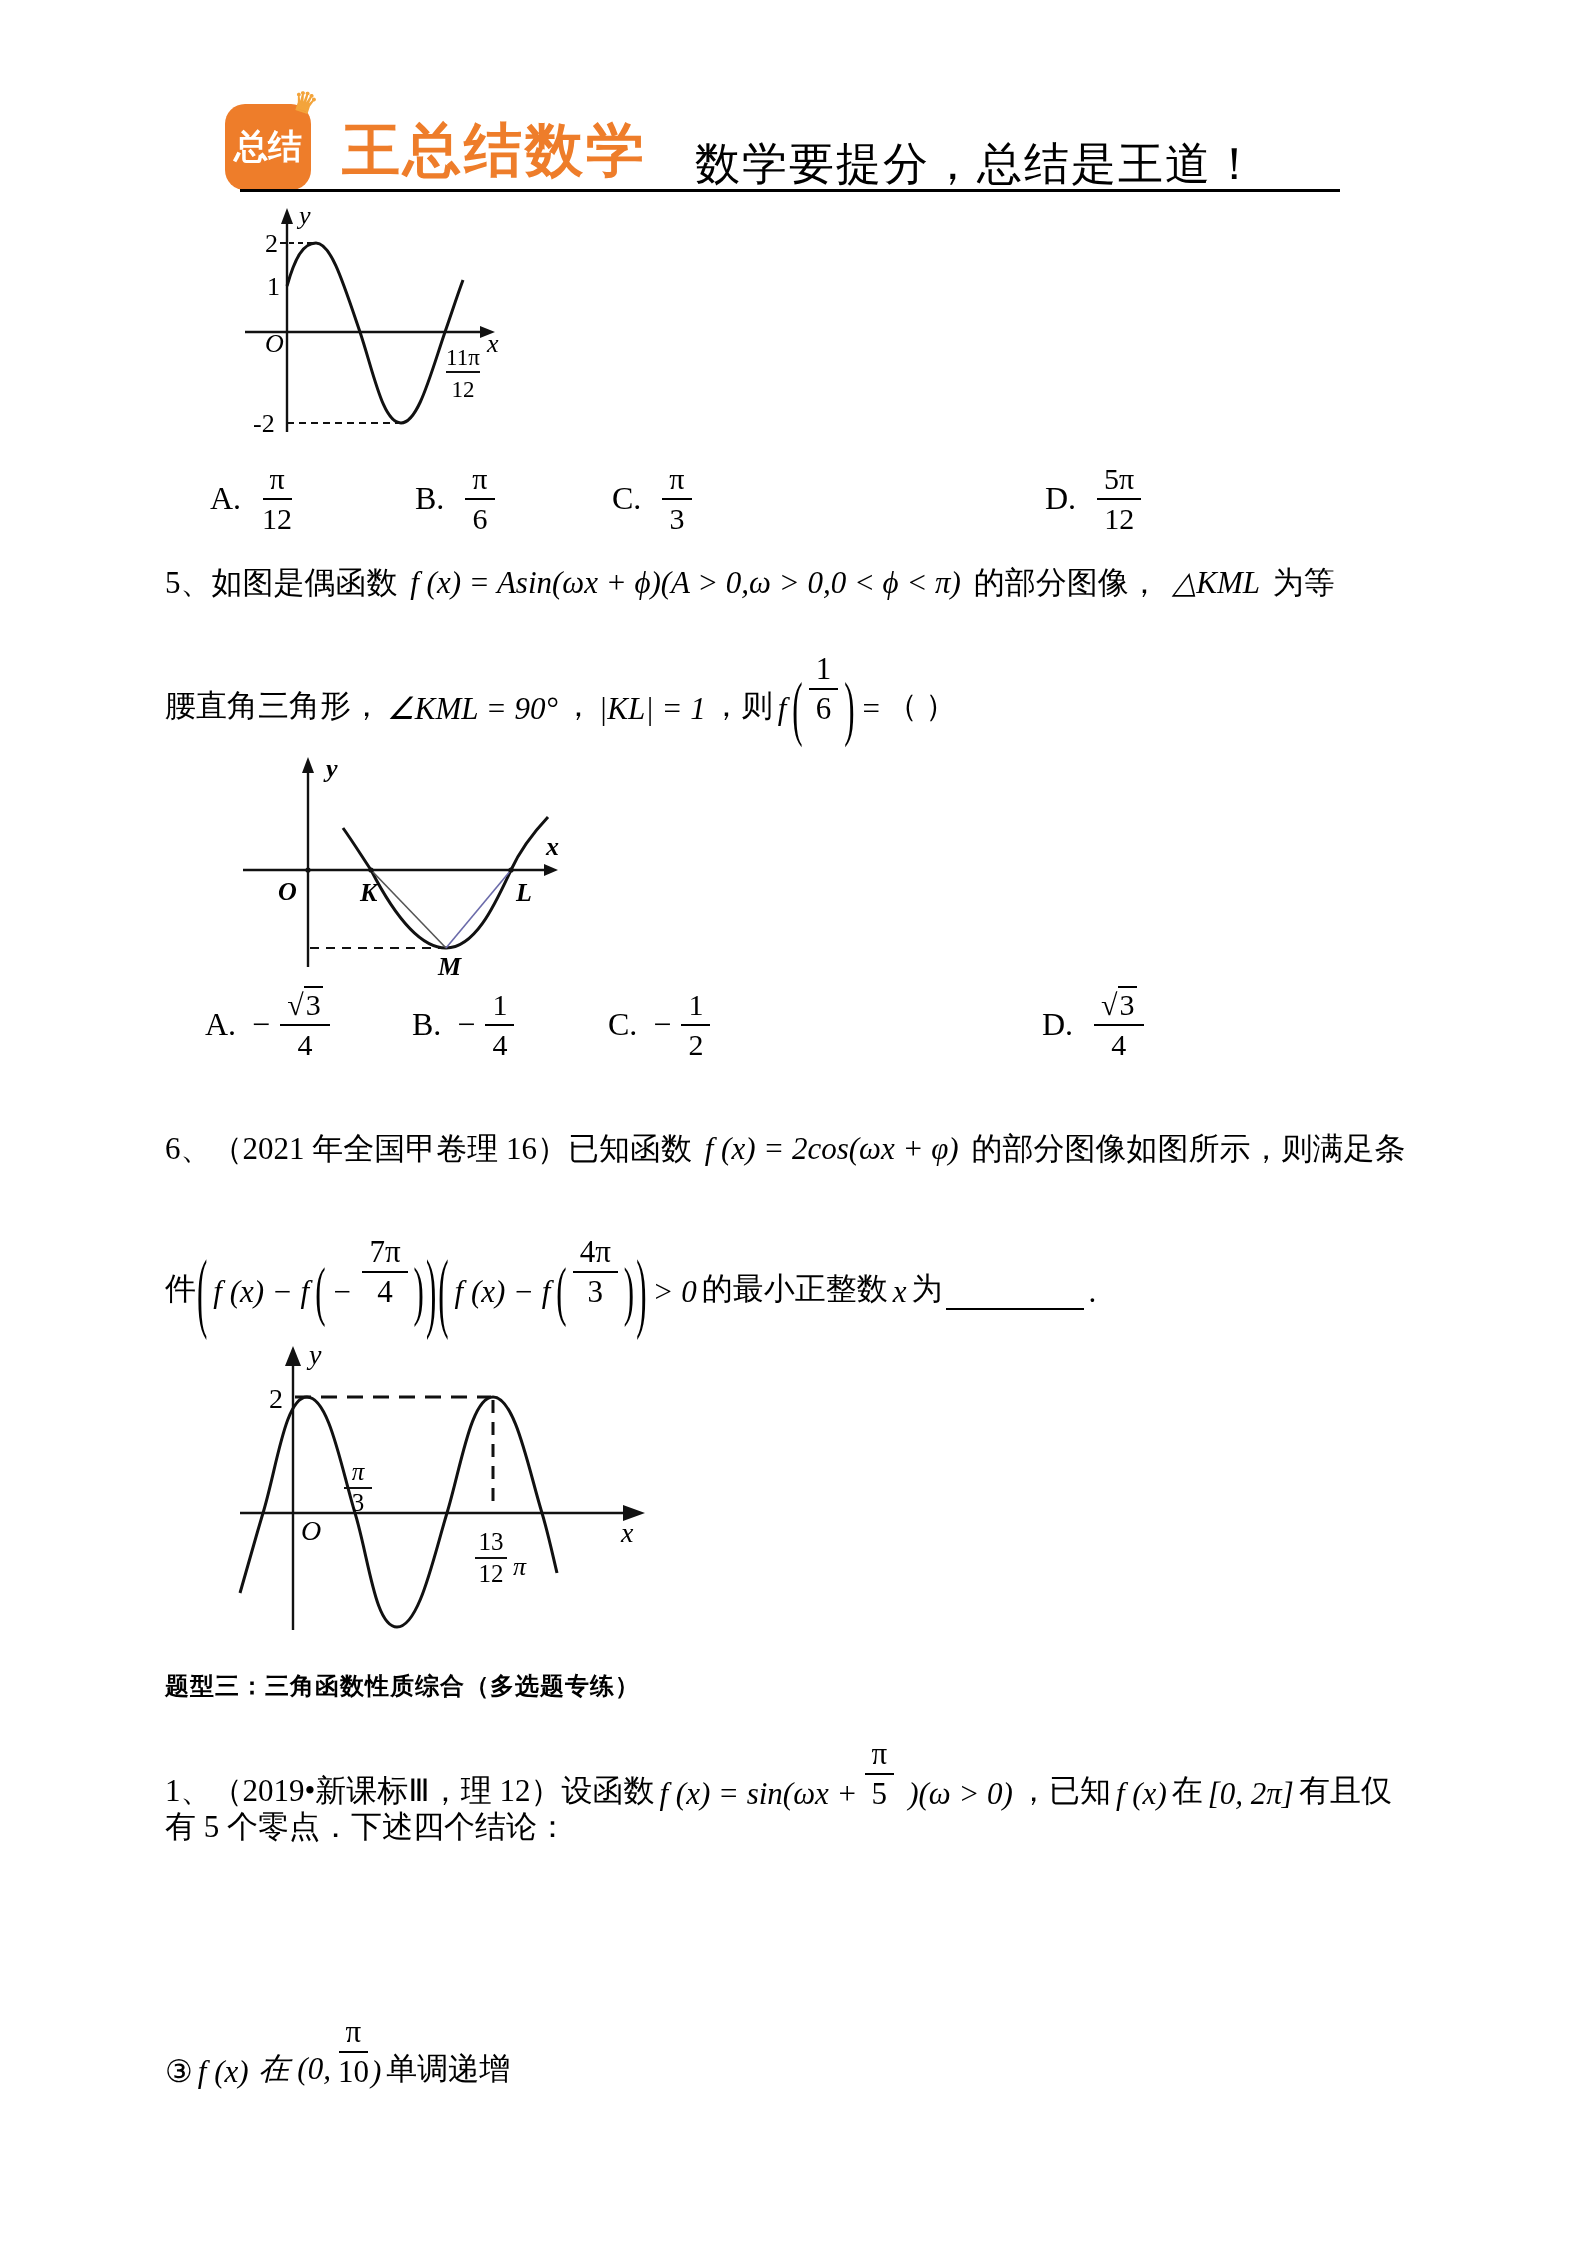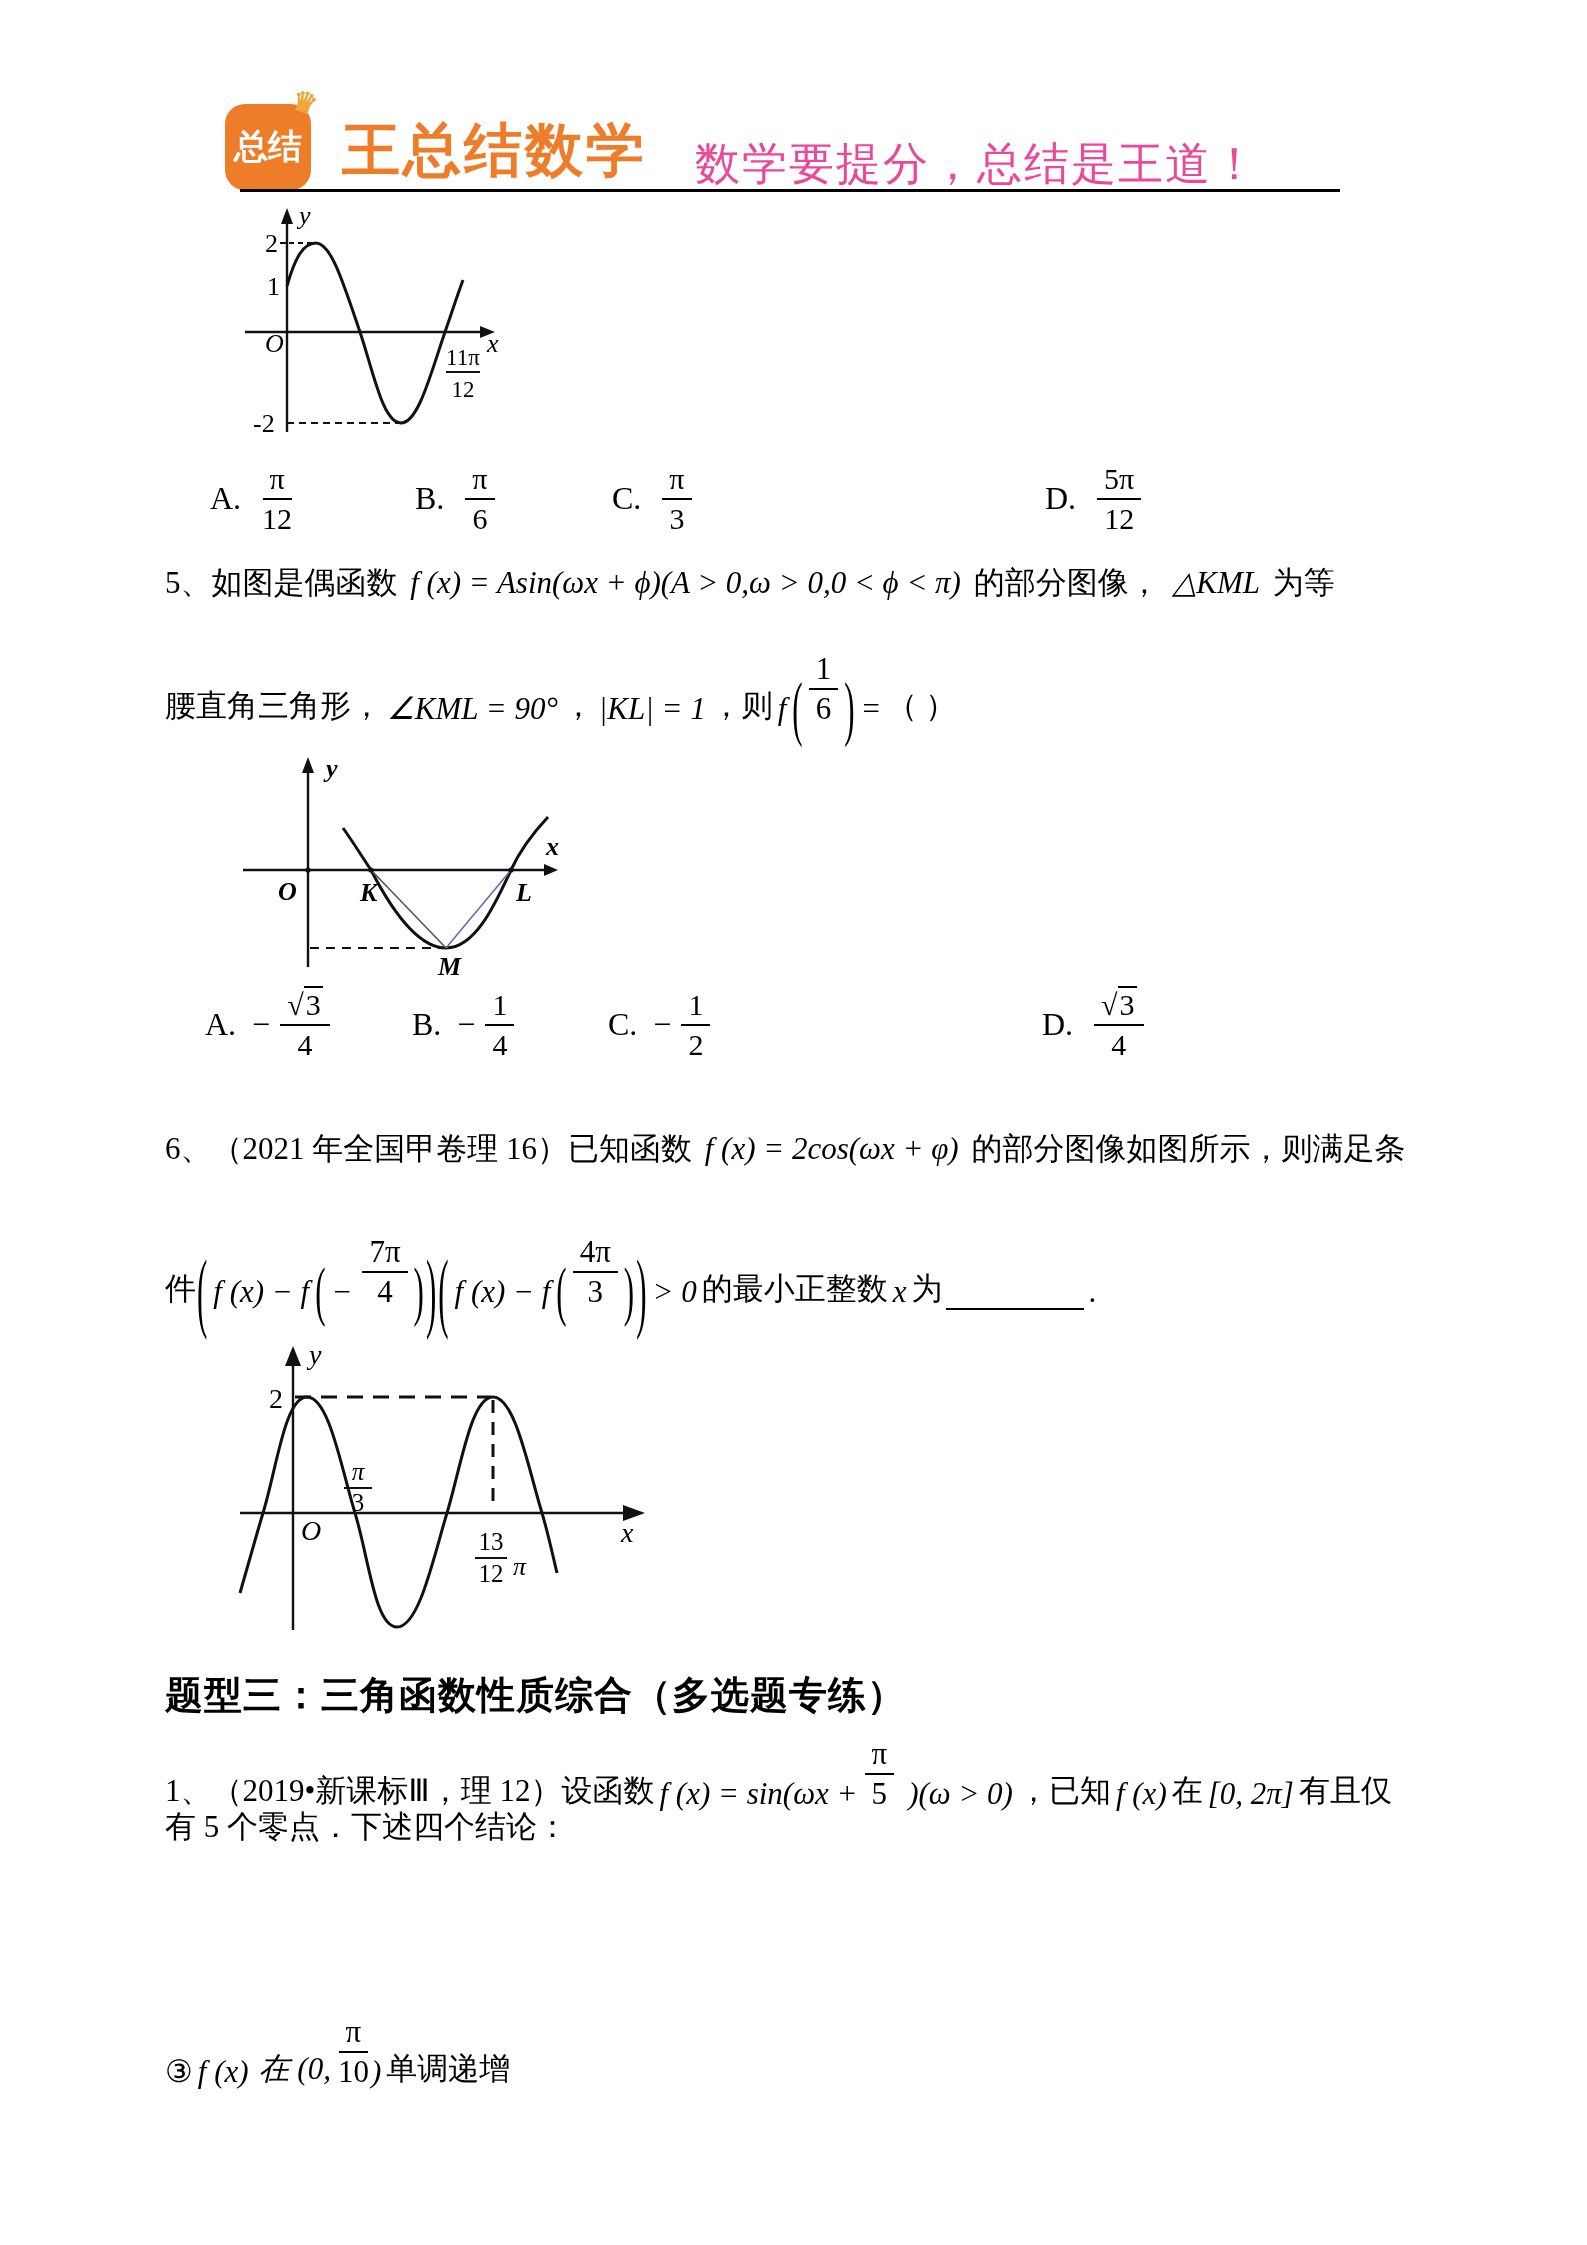--- a/index.html
+++ b/index.html
@@ -16,21 +16,21 @@
     position:absolute; left:225px; top:104px; width:86px; height:86px;
     background:#ee7d2a; border-radius:20px; display:flex; align-items:center; justify-content:center;
     color:#fff; font-family:"Liberation Sans", sans-serif; font-weight:bold; font-size:34px;
   }
   .crown { position:absolute; top:-18px; right:-6px; font-size:28px; color:#f3a43b; transform:rotate(18deg); }
   .logo-title {
     position:absolute; left:342px; top:112px; font-family:"Liberation Sans", sans-serif;
     font-weight:bold; font-size:58px; color:#ee7d2a; letter-spacing:3px;
   }
   .slogan {
-    position:absolute; left:695px; top:134px; font-size:45px; letter-spacing:2px; color:#ec4899;
+    position:absolute; left:695px; top:134px; font-size:45px; letter-spacing:2px; color:#000000;
   }
   .header-rule { position:absolute; left:240px; top:189px; width:1100px; height:3px; background:#000; }
 
   
   .line { position:absolute; font-size:31px; white-space:nowrap; }
   .fline { position:absolute; display:flex; align-items:flex-end; font-size:31px; white-space:nowrap; }
   .t { font-style:normal; }
   .m { font-style:italic; margin:0 5px; }
 
   .frac { display:inline-flex; flex-direction:column; align-items:center; line-height:1.12; margin:0 5px; vertical-align:middle; }
@@ -41,21 +41,21 @@
   .paren { display:inline-block; font-size:31px; font-weight:400; margin:0 1px; font-family:"Liberation Serif",serif; }
   .po { transform:scaleY(2.9); }  
   .pi2 { transform:scaleY(2.1); } 
   .p24 { transform:scaleY(2.3); }
   .blank { display:inline-block; width:138px; height:1.1em; border-bottom:2px solid #000; margin:0 4px; }
 
   .option { position:absolute; display:flex; align-items:center; gap:16px; font-size:32px; }
   .opt-frac { font-size:30px; }
   .sign { font-size:32px; margin-right:2px; }
 
-  .section-title { position:absolute; font-size:38px; font-weight:bold; letter-spacing:1px; }
+  .section-title { position:absolute; font-size:24px; font-weight:bold; letter-spacing:1px; }
 
   svg text { font-family:"Liberation Serif", serif; }
   .axlab { font-style:italic; }
 </style>
 </head>
 <body>
 
 <div class="page">
 
   <div class="logo-badge">

